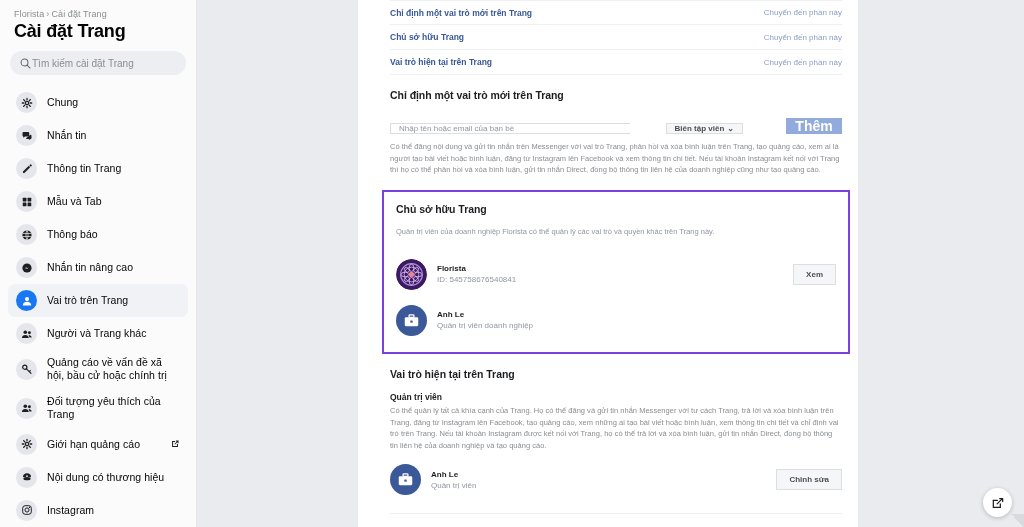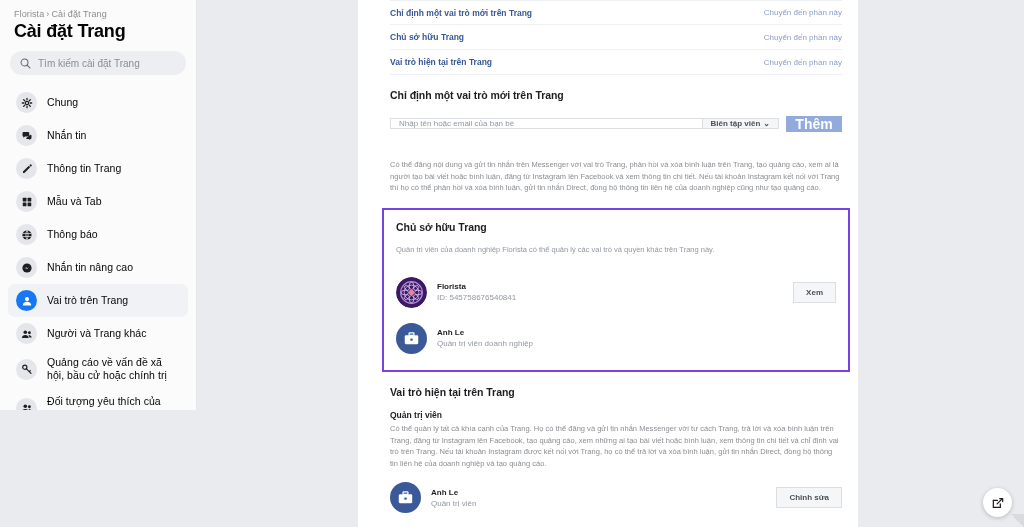--- a/index.html
+++ b/index.html
@@ -6,30 +6,30 @@
   html, body {
     width: 1024px; height: 527px;
     font-family: "Liberation Sans", sans-serif;
     background: #e9ebee;
     overflow: hidden;
   }
   .app { display: flex; width: 1024px; height: 527px; position: relative; }
 
   
   .sidebar {
-    width: 197px; height: 410px; background: #fbfbfb;
+    width: 197px; height: 527px; background: #fbfbfb;
     border-right: 1px solid #e4e6eb;
     padding: 9px 8px 0 8px;
     overflow: hidden; position: relative; flex: 0 0 197px;
   }
   .breadcrumb { font-size: 9px; color: #8a8d91; padding: 0 6px; margin-bottom: 2px; letter-spacing: .1px; }
   .breadcrumb .sep { margin: 0 2px; }
   .page-title { font-size: 18px; font-weight: bold; color: #050505; padding: 0 6px; margin-bottom: 9px; letter-spacing: -.2px; }
   .search-box {
-    display: flex; align-items: center; gap: 7px;
+    display: flex; align-items: center; gap: 1px;
     background: #eceef1; border-radius: 16px;
     height: 24px; padding: 0 10px; margin: 0 2px 11px 2px;
   }
   .search-box svg { flex: 0 0 auto; }
   .search-box input {
     border: none; background: transparent; outline: none;
     font-size: 10px; color: #65676b; font-family: "Liberation Sans", sans-serif;
     width: 100%;
   }
   .search-box input::placeholder { color: #8a8d91; }
@@ -64,21 +64,21 @@
     display: flex; align-items: center; justify-content: space-between;
     border-bottom: 1px solid #eef0f2; height: 25px; cursor: pointer;
   }
   .jump-row:first-child { border-top: 1px solid #eef0f2; }
   .jump-label { font-size: 8.5px; font-weight: bold; color: #385898; }
   .jump-link { font-size: 8px; color: #8b9dc3; }
 
   .section { padding: 14px 16px 0 16px; }
   .section-title { font-size: 10.5px; font-weight: bold; color: #1c1e21; margin-bottom: 12px; letter-spacing: -.05px; }
 
-  .assign-row { display: flex; align-items: center; height: 21px; margin-bottom: 25px; }
+  .assign-row { display: flex; align-items: flex-end; height: 21px; margin-bottom: 7px; gap: 36px; }
   .assign-input {
     flex: 1; border: 1px solid #dcdee3; border-right: none;
     background: #fff; padding: 0 8px; font-size: 8px; color: #4b4f56;
     font-family: "Liberation Sans", sans-serif; outline: none;
   }
   .assign-input::placeholder { color: #9197a3; }
   .role-select {
     display: flex; align-items: center; gap: 3px;
     border: 1px solid #dcdee3; background: #f5f6f7;
     padding: 0 8px; font-size: 8px; font-weight: bold; color: #4b4f56;

